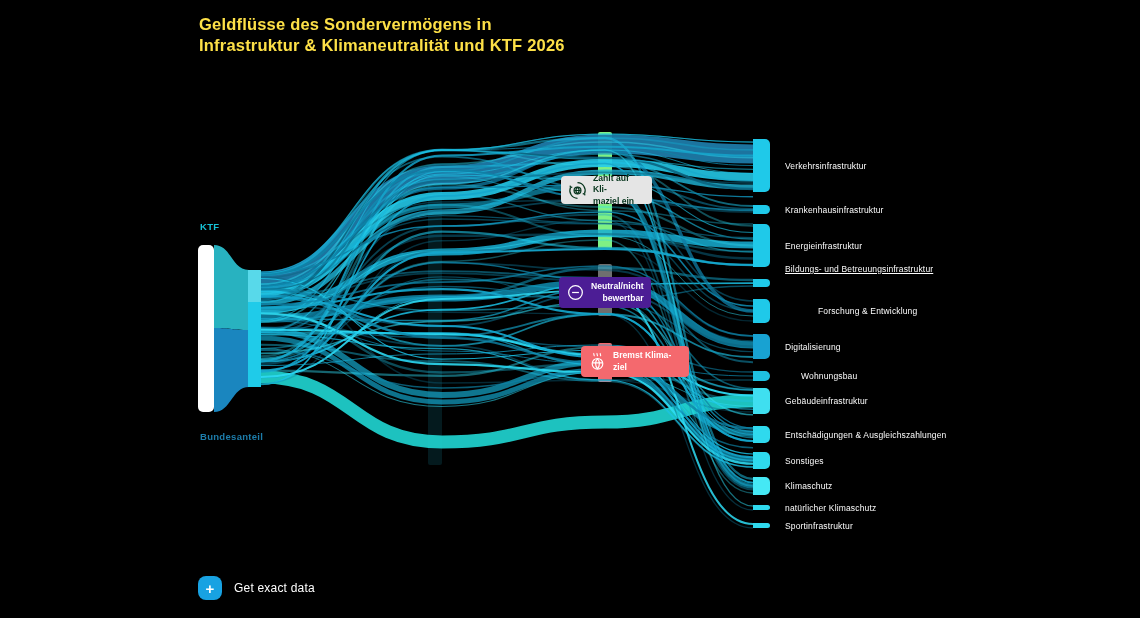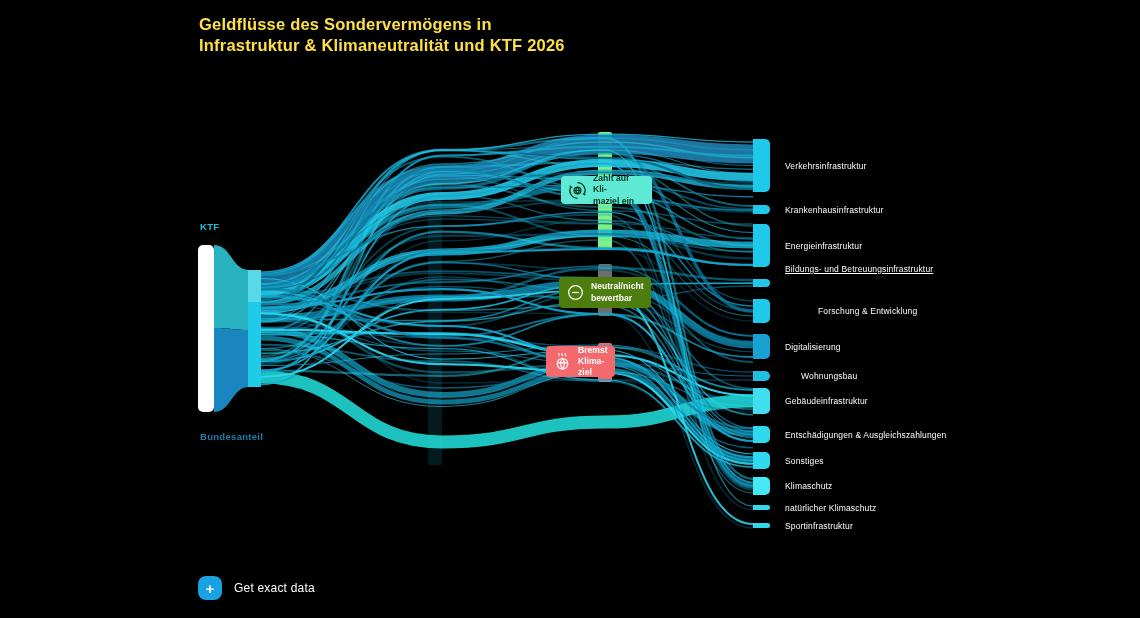--- a/index.html
+++ b/index.html
@@ -5,23 +5,23 @@
   html,body{margin:0;padding:0;background:#000;}
   body{width:1140px;height:618px;overflow:hidden;font-family:"Liberation Sans",sans-serif;position:relative;}
   .stage{position:absolute;left:0;top:0;width:1140px;height:618px;}
   .title{position:absolute;left:199px;top:14px;color:#fde047;font-size:16.5px;font-weight:700;line-height:21px;letter-spacing:.2px;}
   .src-label{position:absolute;font-size:9.5px;font-weight:700;letter-spacing:.3px;}
   #ktf-label{left:200px;top:221px;color:#16c2d6;}
   #bund-label{left:200px;top:431px;color:#1d7dab;}
   svg.flows{position:absolute;left:0;top:0;}
   .cat-box{position:absolute;display:flex;align-items:center;gap:6px;padding:3px 7px;border-radius:4px;
            font-size:8.6px;font-weight:700;line-height:1.3;box-sizing:border-box;}
-  #cat-green{left:561px;top:176px;width:91px;height:28px;background:#5eead4;color:#06351c;}
-  #cat-gray{left:559px;top:277px;width:92px;height:31px;background:#4d7c0f;color:#fff;}
-  #cat-red{left:546px;top:346px;width:69px;height:31px;background:#f4696e;color:#fff;}
+  #cat-green{left:561px;top:176px;width:91px;height:28px;background:#e5e5e5;color:#06351c;}
+  #cat-gray{left:559px;top:277px;width:92px;height:31px;background:#4c1d95;color:#fff;text-align:right;}
+  #cat-red{left:581px;top:346px;width:108px;height:31px;background:#f4696e;color:#fff;}
   .cat-icon{flex:0 0 auto;display:flex;align-items:center;}
   .dest-label{position:absolute;left:785px;color:#fdfdfd;font-size:8.5px;font-weight:500;white-space:nowrap;transform:translateY(-50%);letter-spacing:.15px;}
   .footer{position:absolute;left:198px;top:576px;display:flex;align-items:center;cursor:pointer;}
   .plus-btn{width:24px;height:24px;border-radius:8px;background:#18a2e2;display:flex;align-items:center;justify-content:center;
             color:#fff;font-size:15px;font-weight:700;line-height:1;}
   .footer-label{margin-left:12px;color:#fff;font-size:12px;font-weight:500;letter-spacing:.2px;}
 </style>
 </head>
 <body>
 

